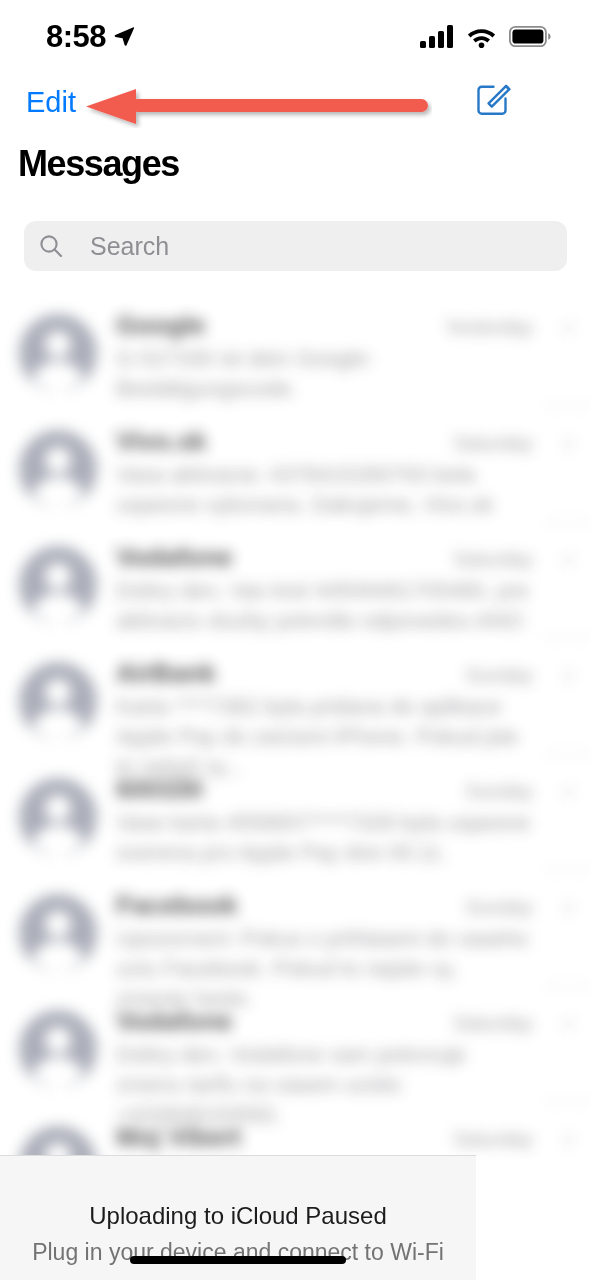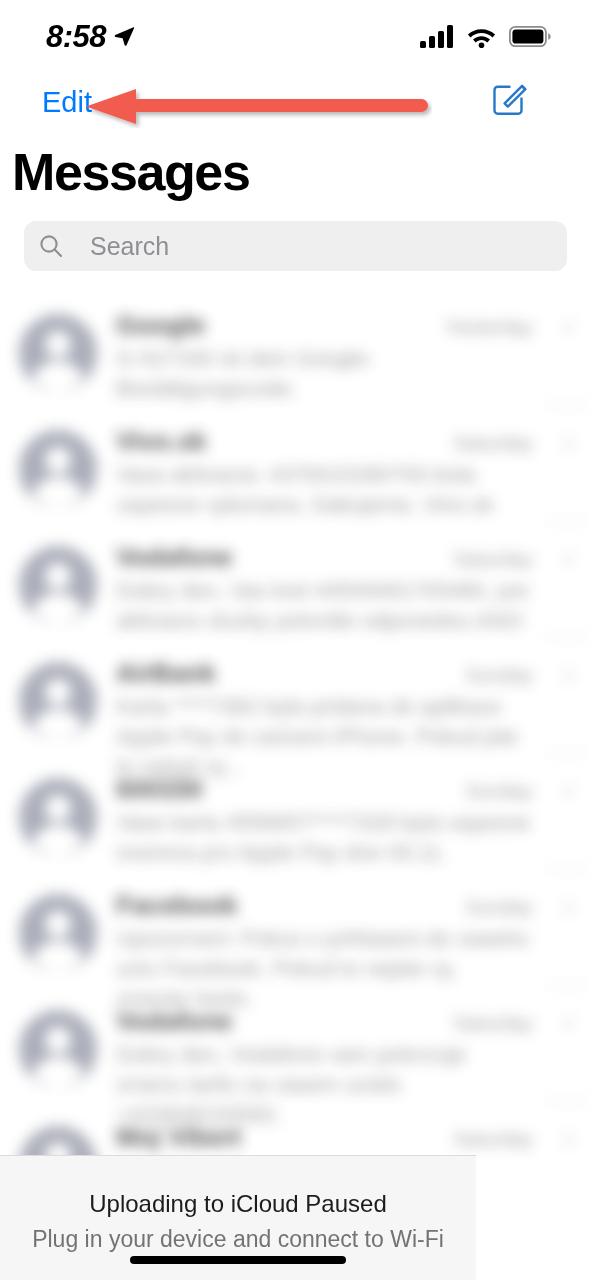--- a/index.html
+++ b/index.html
@@ -12,27 +12,27 @@
   }
   .phone { position:relative; width:591px; height:1280px; background:#fff; overflow:hidden; }
 
   
   .statusbar {
     position:absolute; top:0; left:0; width:591px; height:72px;
     display:flex; align-items:center; justify-content:space-between;
     padding:0 40px 0 46px;
   }
   .sb-left { display:flex; align-items:center; gap:7px; }
-  .sb-time { font-size:31px; font-weight:700; color:#000; letter-spacing:-0.5px; line-height:1;font-style:italic; }
+  .sb-time { font-size:31px; font-weight:700; color:#000; letter-spacing:-0.5px; line-height:1; }
   .loc-arrow { display:block; }
   .sb-right { display:flex; align-items:center; gap:12px; }
 
   
   .navbar {
-    position:absolute; top:72px; left:16px; width:538px; height:66px;
+    position:absolute; top:72px; left:0; width:538px; height:66px;
   }
   .edit-btn {
     position:absolute; left:22px; top:14px;
     font-size:29px; color:#007AFF; line-height:1;
     background:none; border:none; font-family:inherit; cursor:pointer;
     padding:2px 4px;
   }
   .compose-btn {
     position:absolute; right:24px; top:6px;
     background:none; border:none; cursor:pointer; padding:0; line-height:0;
@@ -40,22 +40,22 @@
 
   
   .annot-arrow {
     position:absolute; left:84px; top:86px;
     width:348px; height:42px;
     pointer-events:none;
   }
 
   
   .big-title {
-    position:absolute; left:12px; top:143px;
-    font-size:52px; font-weight:700; color:#000;
+    position:absolute; left:18px; top:143px;
+    font-size:36px; font-weight:700; color:#000;
     letter-spacing:-1.4px; line-height:1.15;
   }
 
   
   .searchbar {
     position:absolute; left:24px; top:221px;
     width:543px; height:50px;
     background:#EFEFF0; border-radius:12px;
     display:flex; align-items:center; padding:0 14px; gap:26px;
   }
@@ -95,20 +95,21 @@
     position:absolute; right:0; bottom:0; width:46px; height:1px; background:#d4d4d8;
   }
 
   
   .banner {
     position:absolute; left:0; top:1155px; width:476px; height:125px;
     background:#F6F6F6;
     border-top:1px solid #dcdcdc;
     display:flex; flex-direction:column; align-items:center;
     padding-top:32px;
+    justify-content:center;
   }
   .banner-title { font-size:24px; color:#1c1c1e; font-weight:400; line-height:1.3; }
   .banner-sub { font-size:23px; color:#737373; margin-top:6px; line-height:1.3; }
   .home-indicator {
     position:absolute; left:50%; transform:translateX(-50%);
     bottom:16px; width:216px; height:8px; background:#000; border-radius:4px;
   }
 </style>
 </head>
 <body>

